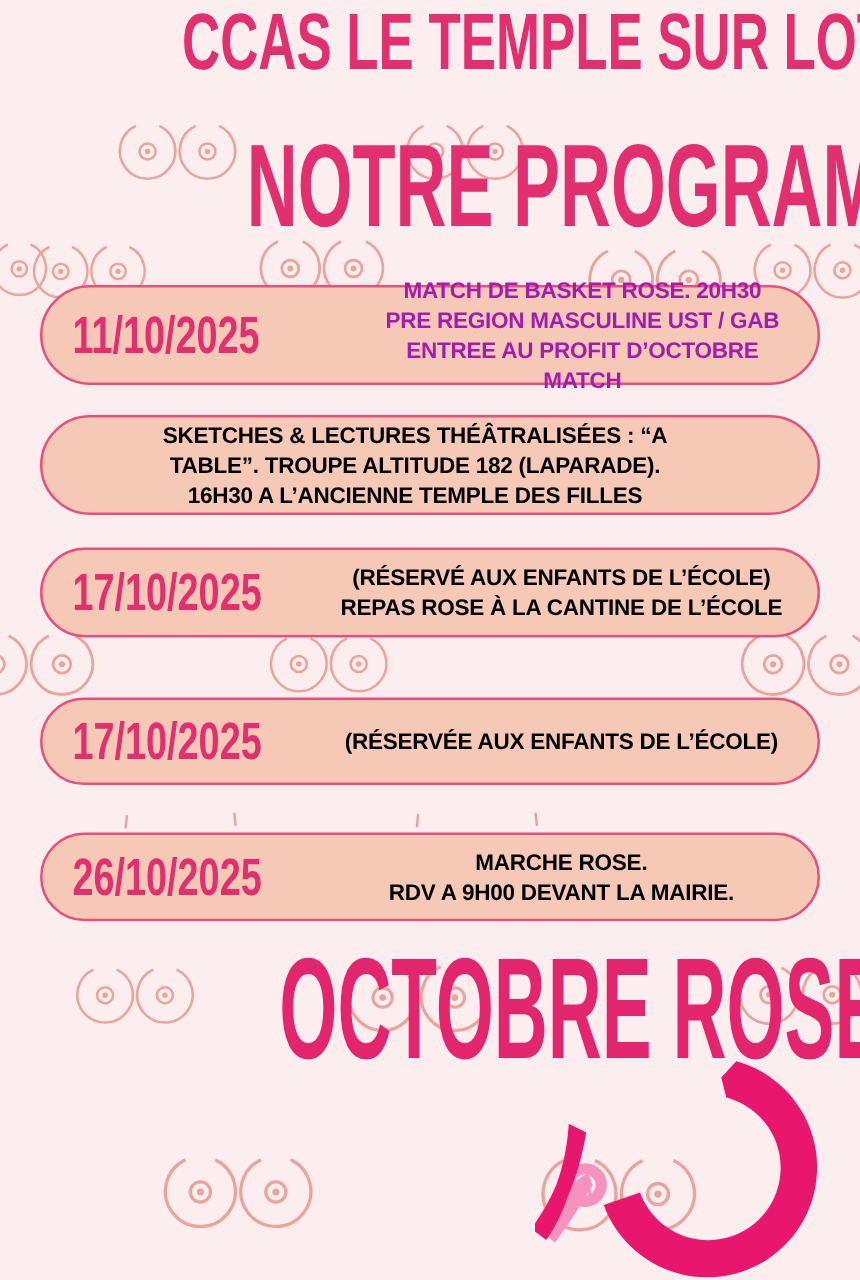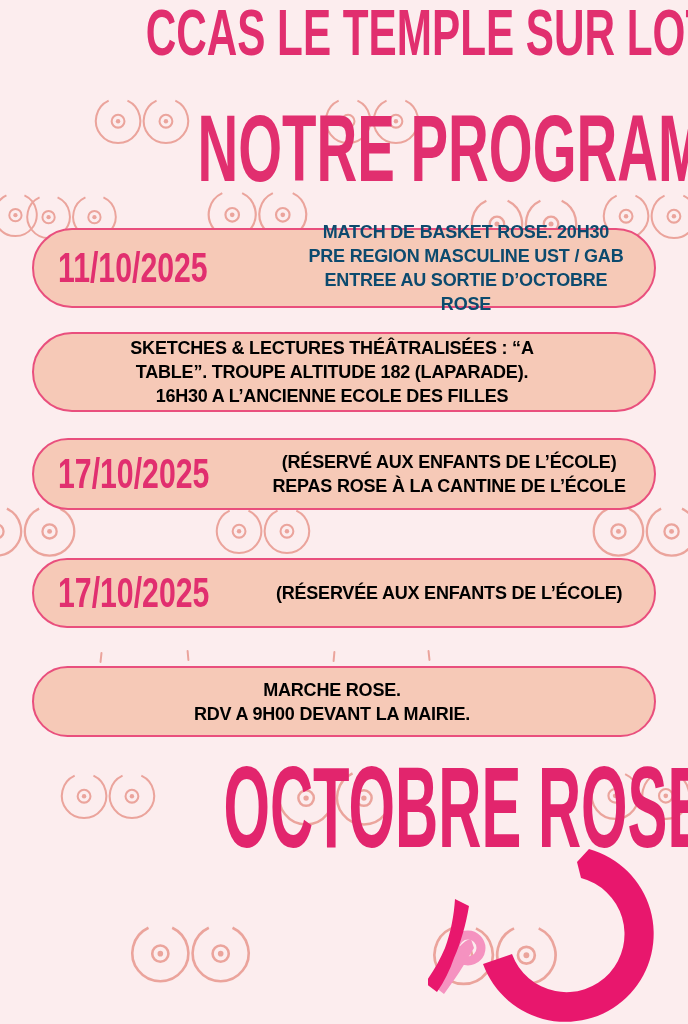--- a/index.html
+++ b/index.html
@@ -25,21 +25,21 @@
   }
   .pill .date{
     flex:0 0 192px;padding-left:24px;box-sizing:border-box;
     color:#e12f6f;font-weight:700;font-size:42px;line-height:1;white-space:nowrap;
   }
   .pill .date .squeeze{transform-origin:left center;}
   .pill .desc{
     flex:1;padding-right:24px;text-align:center;
     font-weight:700;font-size:18px;line-height:24px;letter-spacing:-0.2px;
   }
-  .desc-red{color:#0c4a6e;}
+  .desc-red{color:#a21caf;}
   .desc-pink{color:#000000;}
   .row-0{top:228px;height:80px;gap:36px;}
   .row-1{top:332px;height:80px;}
   .row-2{top:438px;height:72px;}
   .row-3{top:558px;height:70px;}
   .row-4{top:666px;height:71px;}
   .ribbon{position:absolute;right:0;bottom:0;width:260px;height:190px;z-index:2;}
 </style>
 </head>
 <body>
@@ -120,29 +120,29 @@
   </div>
   <div class="hero programme">
     <span class="squeeze" style="--sx:0.60">NOTRE PROGRAMME</span>
   </div>
 
   <div class="pill row-0">
     <div class="date"><span class="squeeze" style="--sx:0.72">11/10/2025</span></div>
     <div class="desc desc-red">
       <div>MATCH DE BASKET ROSE. 20H30</div>
       <div>PRE REGION MASCULINE UST / GAB</div>
-      <div>ENTREE AU SORTIE D’OCTOBRE ROSE</div>
+      <div>ENTREE AU PROFIT D’OCTOBRE MATCH</div>
     </div>
   </div>
 
   <div class="pill row-1">
     <div class="desc desc-pink">
       <div>SKETCHES &amp; LECTURES THÉÂTRALISÉES : “A</div>
       <div>TABLE”. TROUPE ALTITUDE 182 (LAPARADE).</div>
-      <div>16H30 A L’ANCIENNE ECOLE DES FILLES</div>
+      <div>16H30 A L’ANCIENNE TEMPLE DES FILLES</div>
     </div>
   </div>
 
   <div class="pill row-2">
     <div class="date"><span class="squeeze" style="--sx:0.72">17/10/2025</span></div>
     <div class="desc desc-pink">
       <div>(RÉSERVÉ AUX ENFANTS DE L’ÉCOLE)</div>
       <div>REPAS ROSE À LA CANTINE DE L’ÉCOLE</div>
       <div></div>
     </div>
@@ -150,20 +150,21 @@
 
   <div class="pill row-3">
     <div class="date"><span class="squeeze" style="--sx:0.72">17/10/2025</span></div>
     <div class="desc desc-pink">
       <div>(RÉSERVÉE AUX ENFANTS DE L’ÉCOLE)</div>
       <div></div>
     </div>
   </div>
 
   <div class="pill row-4">
+    <div class="date"><span class="squeeze" style="--sx:0.72">26/10/2025</span></div>
     <div class="desc desc-pink">
       <div>MARCHE ROSE.</div>
       <div>RDV A 9H00 DEVANT LA MAIRIE.</div>
       <div></div>
     </div>
   </div>
 
   <div class="hero campaign">
     <span class="squeeze" style="--sx:0.52">OCTOBRE ROSE</span>
   </div>

